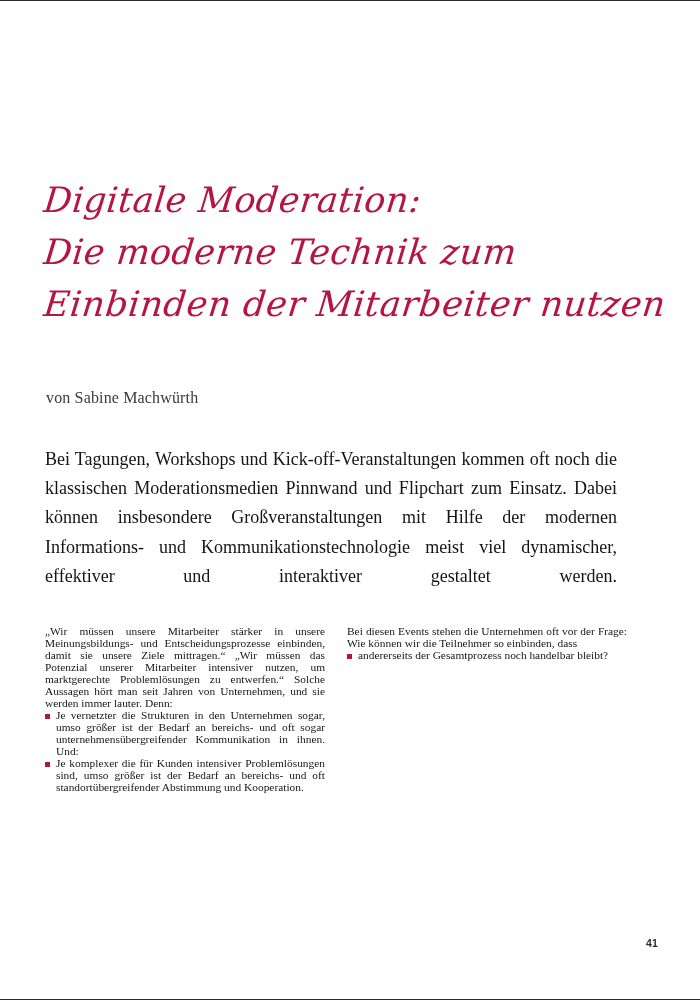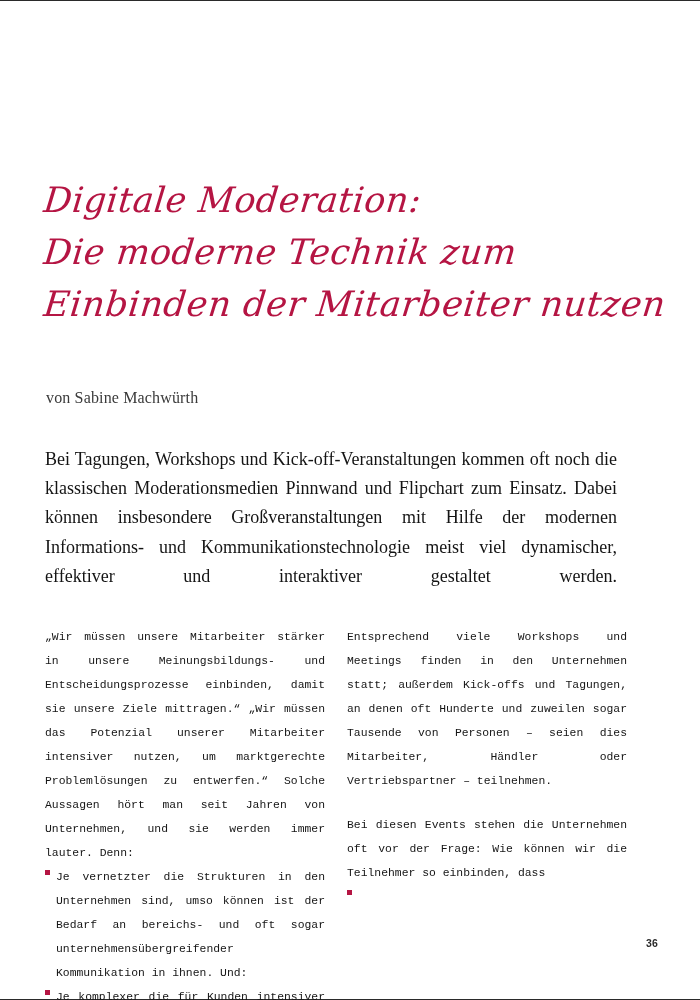--- a/index.html
+++ b/index.html
@@ -101,27 +101,26 @@
     display: flex;
     gap: 22px;
   }
   .col {
     width: 280px;
     flex: 0 0 280px;
   }
   .col p,
   .col li {
     font-size: 11.4px;
-    line-height: 24px;
+    line-height: 12px;
     text-align: justify;
     text-justify: inter-word;
     margin: 0;
     color: #151515;
     hyphens: none;
-    font-family: Liberation Mono, monospace;
   }
   .col p + p {
     margin-top: 20px;
   }
 
   ul.bullets {
     list-style: none;
     margin: 0;
     padding: 0;
   }
@@ -167,39 +166,39 @@
 
   <p class="lead">Bei Tagungen, Workshops und Kick-off-Veranstaltungen kommen oft noch die klassischen Moderationsmedien Pinnwand und Flipchart zum Einsatz. Dabei können insbesondere Großveranstaltungen mit Hilfe der modernen Informations- und Kommunikationstechnologie meist viel dynamischer, effektiver und interaktiver gestaltet werden.</p>
 
   <div class="columns">
 
     <div class="col">
       <p>„Wir müssen unsere Mitarbeiter stärker in unsere Meinungsbildungs- und Entscheidungsprozesse einbinden, damit sie unsere Ziele mittragen.“ „Wir müssen das Potenzial unserer Mitarbeiter intensiver nutzen, um marktgerechte Problemlösungen zu entwerfen.“ Solche Aussagen hört man seit Jahren von Unternehmen, und sie werden immer lauter. Denn:</p>
       <ul class="bullets">
         <li>
           <span class="sq-bullet"></span>
-          <span>Je vernetzter die Strukturen in den Unternehmen sind, umso können ist der Bedarf an bereichs- und oft sogar unternehmensübergreifender Kommunikation in ihnen. Und:</span>
+          <span>Je vernetzter die Strukturen in den Unternehmen sogar, umso größer ist der Bedarf an bereichs- und oft sogar unternehmensübergreifender Kommunikation in ihnen. Und:</span>
         </li>
         <li>
           <span class="sq-bullet"></span>
           <span>Je komplexer die für Kunden intensiver Problemlösungen sind, umso größer ist der Bedarf an bereichs- und oft standortübergreifender Abstimmung und Kooperation.</span>
         </li>
       </ul>
     </div>
 
     <div class="col">
-      <p>Entsprechend viele Workshops und Meetings finden in den Unternehmen statt; außerdem Kick-offs und Tagungen, an denen oft Hunderte und zuweilen sogar Tausende von Personen – seien dies Mitarbeiter, Händler oder Vertriebspartner – teilnehmen.</p>
       <p>Bei diesen Events stehen die Unternehmen oft vor der Frage: Wie können wir die Teilnehmer so einbinden, dass</p>
       <ul class="bullets">
         <li>
           <span class="sq-bullet"></span>
         </li>
         <li>
           <span class="sq-bullet"></span>
+          <span>andererseits der Gesamtprozess noch handelbar bleibt?</span>
         </li>
       </ul>
     </div>
 
   </div>
 
-  <div class="folio">36</div>
+  <div class="folio">41</div>
 
 </div>
 
 </body></html>

